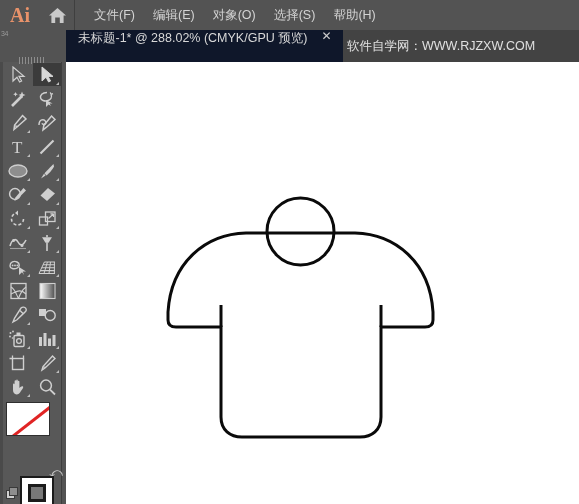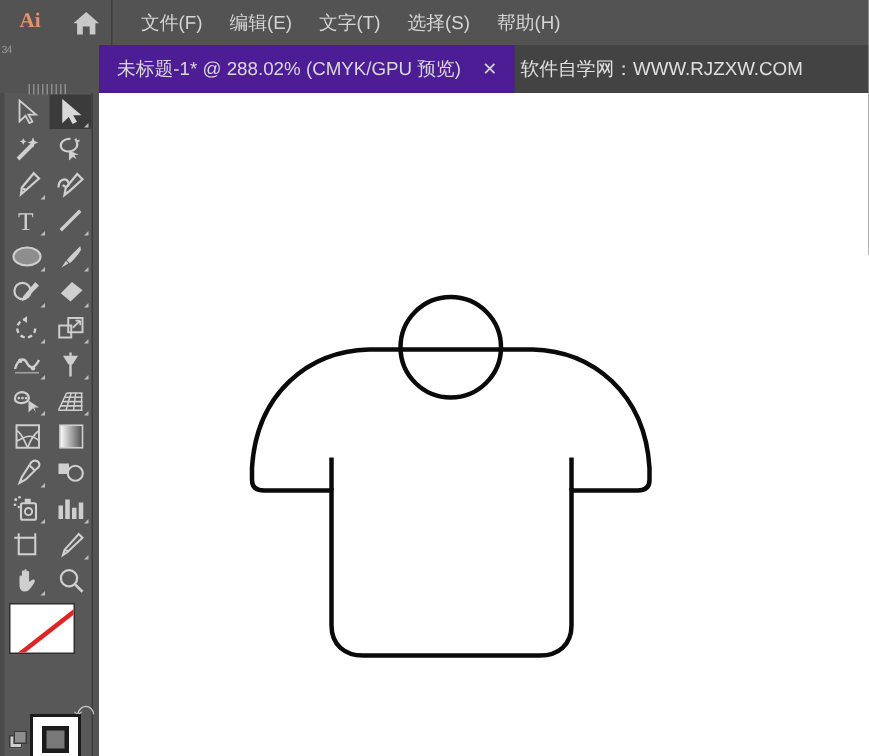--- a/index.html
+++ b/index.html
@@ -23,21 +23,21 @@
   .menubar {
     position: absolute; left: 0; top: 0;
     width: 579px; height: 30px;
     background: #535353;
     display: flex; align-items: center;
   }
   .ai-logo {
     width: 40px; height: 30px;
     display: flex; align-items: center; justify-content: center;
     color: #e8926a;
-    font-size: 14px;
+    font-size: 20px;
     font-weight: bold;
     letter-spacing: 0px;
     font-family: "Liberation Serif", serif;
   }
   .home-btn {
     width: 34px; height: 30px;
     display: flex; align-items: center; justify-content: center;
   }
   .home-btn svg { display:block; }
   .menu-sep {
@@ -70,22 +70,22 @@
     background: #535353;
   }
   .tab-left-stub .mini-label {
     position: absolute; left: 1px; top: 0px;
     color: #9a9a9a; font-size: 7px; line-height: 8px;
     letter-spacing: -0.5px;
   }
   .tab {
     position: absolute; left: 66px; top: 0;
     height: 32px;
-    background: #4c1d95;
-    display: flex; align-items: center;
+    background: #0f172a;
+    display: flex; 
     padding: 0 0 0 12px;
     box-sizing: border-box;
   }
   .tab-title {
     color: #d7d7d7;
     font-size: 12.5px;
     white-space: nowrap;
   }
   .tab-close {
     margin-left: 14px;
@@ -222,21 +222,21 @@
     <div class="ai-logo">Ai</div>
     <div class="home-btn">
       <svg width="19" height="17" viewBox="0 0 19 17">
         <path d="M9.5 1 L18 8.5 L15.6 8.5 L15.6 16 L11.8 16 L11.8 10.6 L7.2 10.6 L7.2 16 L3.4 16 L3.4 8.5 L1 8.5 Z" fill="#c9c9c9"></path>
       </svg>
     </div>
     <div class="menu-sep"></div>
     <div class="menu-items">
       <div class="menu-item">文件(F)</div>
       <div class="menu-item">编辑(E)</div>
-      <div class="menu-item">文字(T)</div>
+      <div class="menu-item">对象(O)</div>
       <div class="menu-item">选择(S)</div>
       <div class="menu-item">帮助(H)</div>
     </div>
   </div>
 
   <div class="tabbar">
     <div class="tab-left-stub">
       <div class="mini-label">34</div>
     </div>
     <div class="tab">

